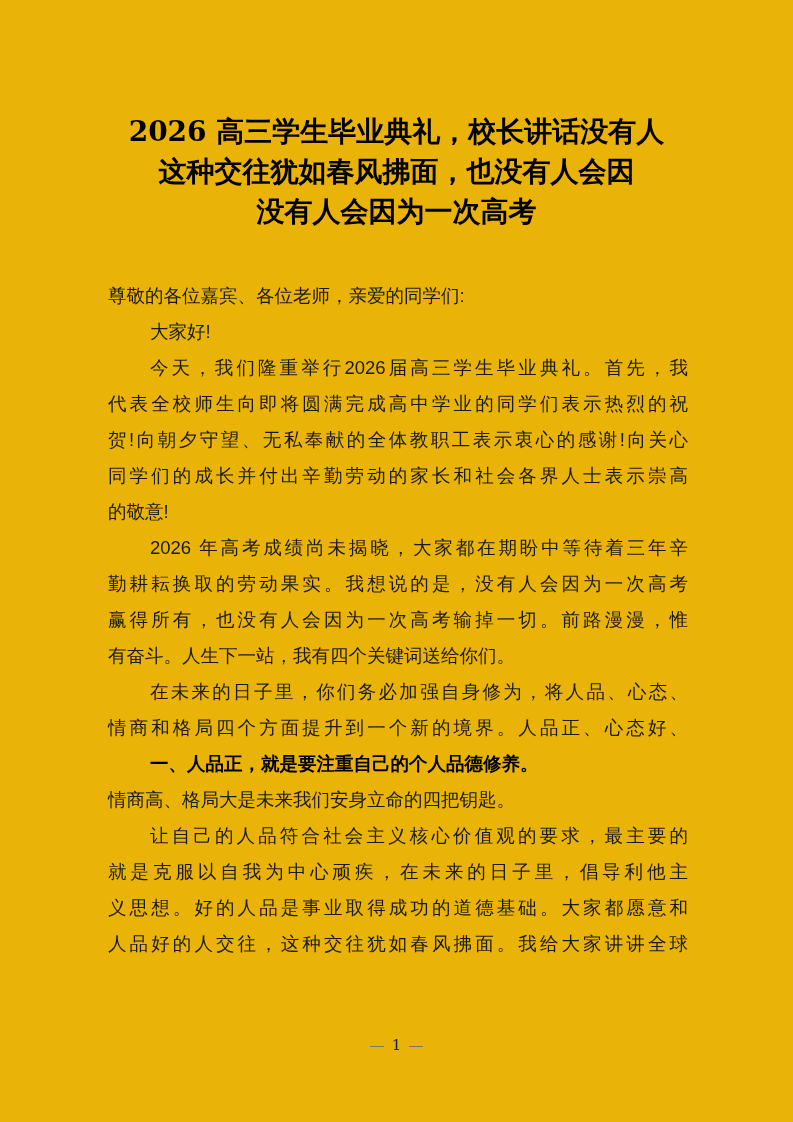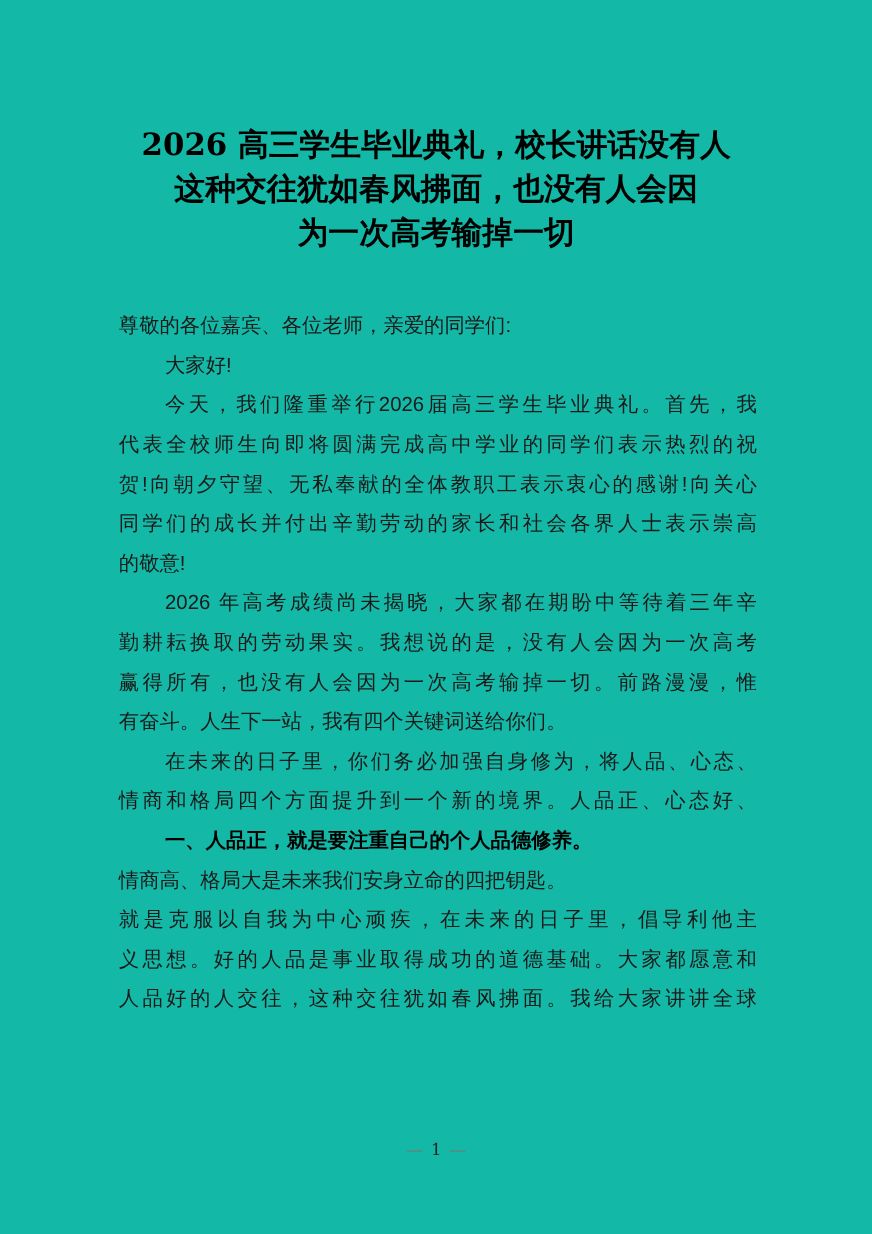--- a/index.html
+++ b/index.html
@@ -12,21 +12,21 @@
     height: 1122px;
     position: relative;
     overflow: hidden;
     color: #111111;
   }
   .page {
     position: absolute;
     left: 0; top: 0;
     width: 793px;
     height: 1122px;
-    background: #14b8a6;
+    background: #eab308;
   }
   .title {
     position: absolute;
     left: 100px;
     top: 112px;
     width: 593px;
     text-align: center;
     font-family: "DejaVu Serif", "Liberation Serif", serif;
     font-weight: bold;
     font-size: 28px;
@@ -86,39 +86,40 @@
   }
 </style>
 </head>
 <body>
 
 <div class="page">
 
   <h1 class="title">
     <span class="title-line">2026 高三学生毕业典礼，校长讲话没有人</span>
     <span class="title-line">这种交往犹如春风拂面，也没有人会因</span>
-    <span class="title-line">为一次高考输掉一切</span>
+    <span class="title-line">没有人会因为一次高考</span>
   </h1>
 
   <div class="body-text">
     <span class="line last">尊敬的各位嘉宾、各位老师，亲爱的同学们:</span>
     <span class="line indent last">大家好!</span>
     <span class="line indent">今天，我们隆重举行2026届高三学生毕业典礼。首先，我</span>
     <span class="line">代表全校师生向即将圆满完成高中学业的同学们表示热烈的祝</span>
     <span class="line">贺!向朝夕守望、无私奉献的全体教职工表示衷心的感谢!向关心</span>
     <span class="line">同学们的成长并付出辛勤劳动的家长和社会各界人士表示崇高</span>
     <span class="line last">的敬意!</span>
     <span class="line indent">2026 年高考成绩尚未揭晓，大家都在期盼中等待着三年辛</span>
     <span class="line">勤耕耘换取的劳动果实。我想说的是，没有人会因为一次高考</span>
     <span class="line">赢得所有，也没有人会因为一次高考输掉一切。前路漫漫，惟</span>
     <span class="line last">有奋斗。人生下一站，我有四个关键词送给你们。</span>
     <span class="line indent">在未来的日子里，你们务必加强自身修为，将人品、心态、</span>
     <span class="line">情商和格局四个方面提升到一个新的境界。人品正、心态好、</span>
     <span class="line indent bold">一、人品正，就是要注重自己的个人品德修养。</span>
     <span class="line last">情商高、格局大是未来我们安身立命的四把钥匙。</span>
+    <span class="line indent">让自己的人品符合社会主义核心价值观的要求，最主要的</span>
     <span class="line">就是克服以自我为中心顽疾，在未来的日子里，倡导利他主</span>
     <span class="line">义思想。好的人品是事业取得成功的道德基础。大家都愿意和</span>
     <span class="line">人品好的人交往，这种交往犹如春风拂面。我给大家讲讲全球</span>
   </div>
 
   <div class="footer">
     <span class="dash"></span><span>1</span><span class="dash"></span>
   </div>
 
 </div>

